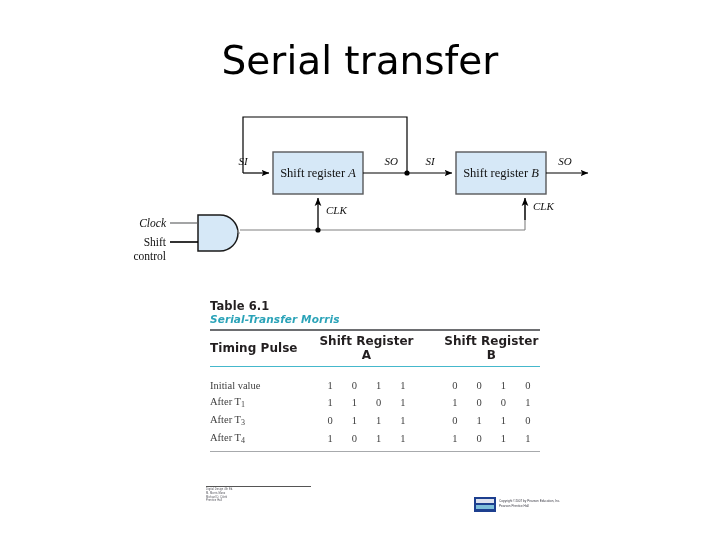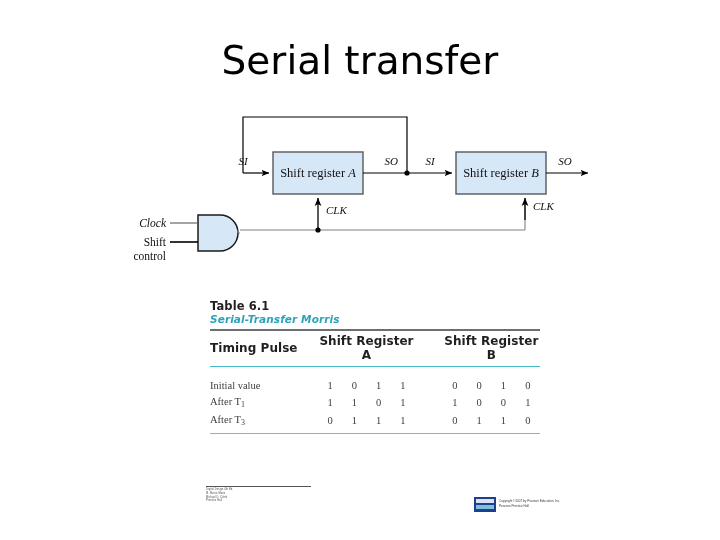--- a/index.html
+++ b/index.html
@@ -337,20 +337,33 @@
             <td class="bit">0</td>
             <td class="bit">1</td>
             <td class="bit">1</td>
             <td class="bit">1</td>
             <td class="gap"></td>
             <td class="bit">0</td>
             <td class="bit">1</td>
             <td class="bit">1</td>
             <td class="bit">0</td>
           </tr>
+          <tr>
+            <td class="lbl">After T<span class="sub">4</span></td>
+            <td class="gap"></td>
+            <td class="bit">1</td>
+            <td class="bit">0</td>
+            <td class="bit">1</td>
+            <td class="bit">1</td>
+            <td class="gap"></td>
+            <td class="bit">1</td>
+            <td class="bit">0</td>
+            <td class="bit">1</td>
+            <td class="bit">1</td>
+          </tr>
         </tbody>
     </table>
     <div class="rule-grey" style="margin-top:3px"></div>
   </div>
 
   <div id="footer-credit">
     <div class="cr-rule"></div>
     <div class="cr-line">Digital Design 4th Ed.</div>
     <div class="cr-line">M. Morris Mano</div>
     <div class="cr-line">Michael D. Ciletti</div>

